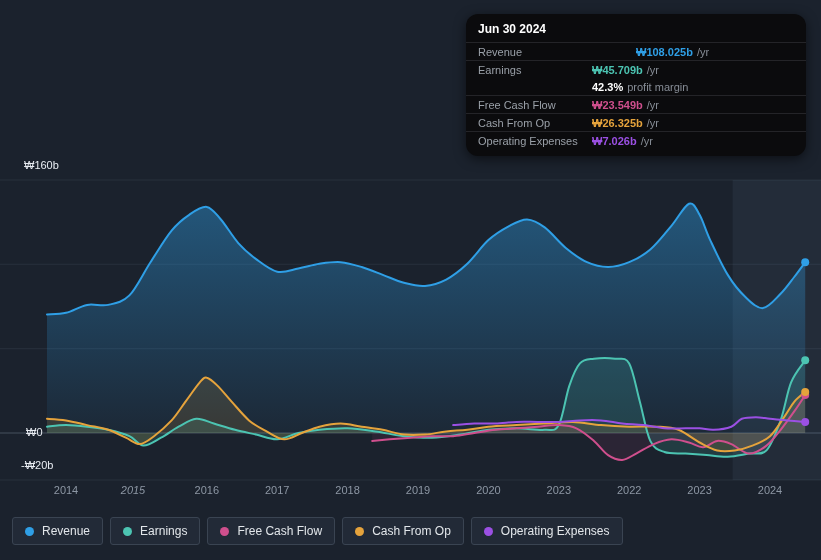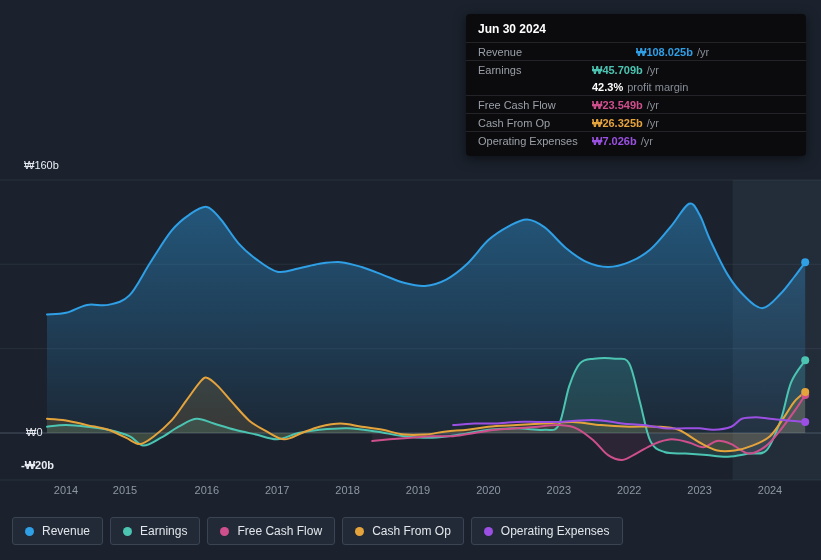--- a/index.html
+++ b/index.html
@@ -2,26 +2,26 @@
 <html><head>
 <meta charset="utf-8">
 <style>
   html,body{margin:0;padding:0;background:#10151d;}
   .screen{position:relative;width:821px;height:560px;background:#1b222d;overflow:hidden;
           font-family:"Liberation Sans",sans-serif;}
   
   .ylabel{position:absolute;font-size:11px;color:#e9edf3;z-index:3;}
   .ylabel-top{left:24px;top:159px;text-align:right;}
   .ylabel-zero{left:26px;top:426px;}
-  .ylabel-neg{left:21px;top:459px;font-weight:bold;}
+  .ylabel-neg{left:21px;top:459px;}
   .xlabel{position:absolute;top:484px;font-size:11px;color:#8d97a4;transform:translateX(-50%);white-space:nowrap;}
   
   .chart-svg{position:absolute;left:0;top:160px;}
   
-  .tooltip{position:absolute;left:466px;top:14px;width:340px;background:#0b0b0d;border-radius:4px;
+  .tooltip{position:absolute;left:466px;top:14px;width:340px;background:#0b0b0d;border-radius:12px;
            padding-bottom:7px;box-shadow:0 3px 12px rgba(0,0,0,.55);z-index:6;}
   .tooltip-header{padding:8px 12px 6px 12px;font-size:12px;font-weight:bold;color:#ffffff;}
   .t-row{display:flex;align-items:center;height:17px;padding:0 12px;border-top:1px solid #242428;}
   .t-row.no-sep{border-top:none;}
   .t-label{width:114px;flex:none;font-size:11px;color:#9aa0a8;}
   .t-value{font-size:11px;font-weight:bold;}
   .t-suffix{font-size:11px;color:#878d96;margin-left:4px;}
   
   .legend{position:absolute;left:12px;top:517px;display:flex;gap:7px;z-index:4;}
   .legend-item{display:flex;align-items:center;gap:8px;height:28px;padding:0 12px;
@@ -62,21 +62,21 @@
       <path d="M453.2,265.1C456.7,264.8 467.3,263.8 474.3,263.5C481.4,263.2 488.4,263.8 495.4,263.5C502.5,263.2 509.5,262.2 516.6,261.9C523.6,261.7 530.6,261.9 537.7,261.9C544.7,261.9 551.8,262.2 558.8,261.9C565.8,261.7 572.9,260.6 579.9,260.4C587.0,260.1 594.0,259.8 601.0,260.4C608.1,260.9 615.1,262.7 622.2,263.5C629.2,264.3 636.2,264.3 643.3,265.1C650.3,265.9 657.4,267.7 664.4,268.3C671.4,268.8 679.7,268.3 685.5,268.3C691.4,268.3 694.9,268.0 699.6,268.3C704.3,268.5 708.4,270.1 713.7,269.8C719.0,269.6 726.6,268.5 731.3,266.7C736.0,264.8 737.7,260.4 741.8,258.8C745.9,257.2 751.2,257.2 755.9,257.2C760.6,257.2 764.7,258.2 770.0,258.8C775.3,259.3 781.7,259.8 787.6,260.4C793.5,260.9 802.3,261.7 805.2,261.9" fill="none" stroke="#9b50e3" stroke-width="2" stroke-linejoin="round" stroke-linecap="round"></path>
       <circle cx="805.2" cy="102.225" r="4" fill="#2f9fe6"></circle>
       <circle cx="805.2" cy="200.2625" r="4" fill="#4cc4b2"></circle>
       <circle cx="805.2" cy="235.05" r="4" fill="#cf4f8d"></circle>
       <circle cx="805.2" cy="231.8875" r="4" fill="#e5a33c"></circle>
       <circle cx="805.2" cy="261.93125" r="4" fill="#9b50e3"></circle>
     </svg>
 
   <div>
       <span class="xlabel" style="left: 66px;">2014</span>
-      <span class="xlabel" style="left: 125px;">2015</span>
+      <span class="xlabel" style="left: 133px; font-style: italic;">2015</span>
       <span class="xlabel" style="left: 206.8px;">2016</span>
       <span class="xlabel" style="left: 277.2px;">2017</span>
       <span class="xlabel" style="left: 347.6px;">2018</span>
       <span class="xlabel" style="left: 418px;">2019</span>
       <span class="xlabel" style="left: 488.4px;">2020</span>
       <span class="xlabel" style="left: 558.8px;">2023</span>
       <span class="xlabel" style="left: 629.2px;">2022</span>
       <span class="xlabel" style="left: 699.6px;">2023</span>
       <span class="xlabel" style="left: 770px;">2024</span>
     </div>

